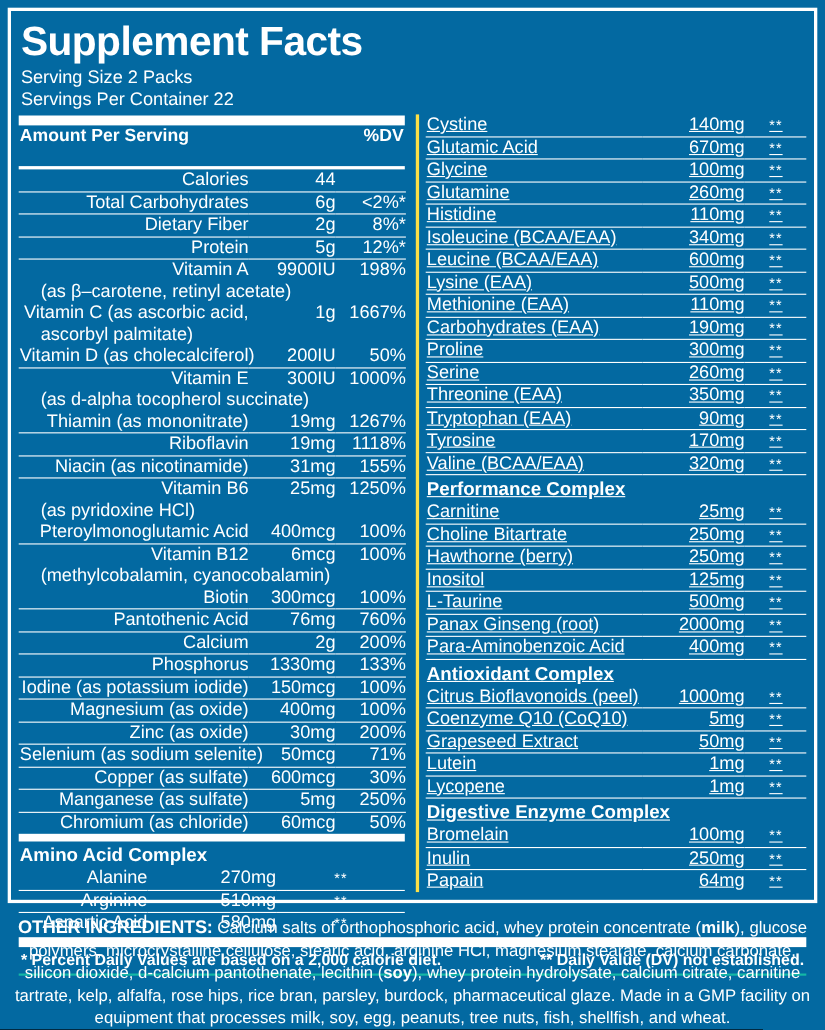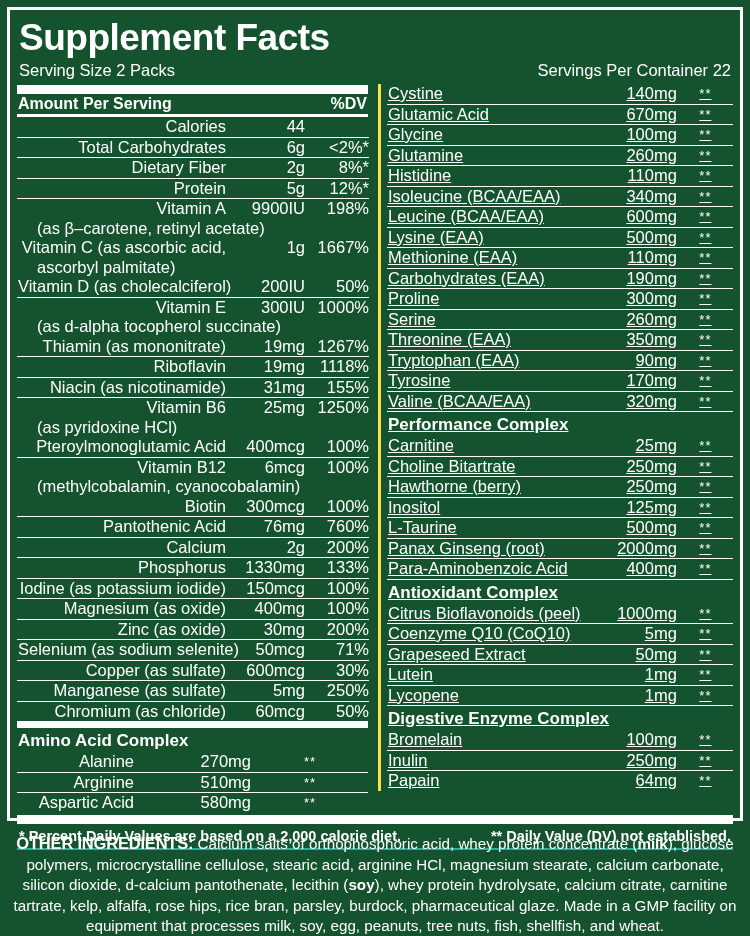--- a/index.html
+++ b/index.html
@@ -11,21 +11,21 @@
     width: 750px;
     height: 936px;
     overflow: hidden;
     font-family: "Liberation Sans", sans-serif;
     color: #ffffff;
   }
   .label {
     position: relative;
     width: 750px;
     height: 936px;
-    background: #14532d;
+    background: #0369a1;
     box-sizing: border-box;
     padding: 0;
   }
   .panel {
     position: absolute;
     left: 7px;
     top: 7px;
     width: 736px;
     height: 814px;
     border: 3px solid #ffffff;
@@ -40,20 +40,21 @@
     letter-spacing: -0.5px;
     line-height: 42px;
     margin: 2px 0 1px 2px;
   }
   .serving-row {
     display: flex;
     justify-content: space-between;
     font-size: 16.5px;
     line-height: 20px;
     margin: 0 2px 4px 2px;
+    flex-direction: column;
   }
 
   
   .columns {
     display: flex;
     align-items: flex-start;
   }
   .col {
     width: 355px;
     box-sizing: border-box;
@@ -64,21 +65,21 @@
     align-self: stretch;
   }
   .col-right { padding-left: 6px; border-left: 3px solid #fde047; text-decoration: underline; }
 
   .hdr-row {
     display: flex;
     justify-content: space-between;
     font-size: 16px;
     font-weight: bold;
     line-height: 19px;
-    padding: 0 1px 1px 1px;
+    padding: 0 1px 18px 1px;
     border-bottom: 3px solid #ffffff;
   }
   .thickbar {
     height: 9px;
     background: #ffffff;
     margin: 1px 0 0 0;
   }
   .thickbar-sm {
     height: 7px;
     background: #ffffff;

